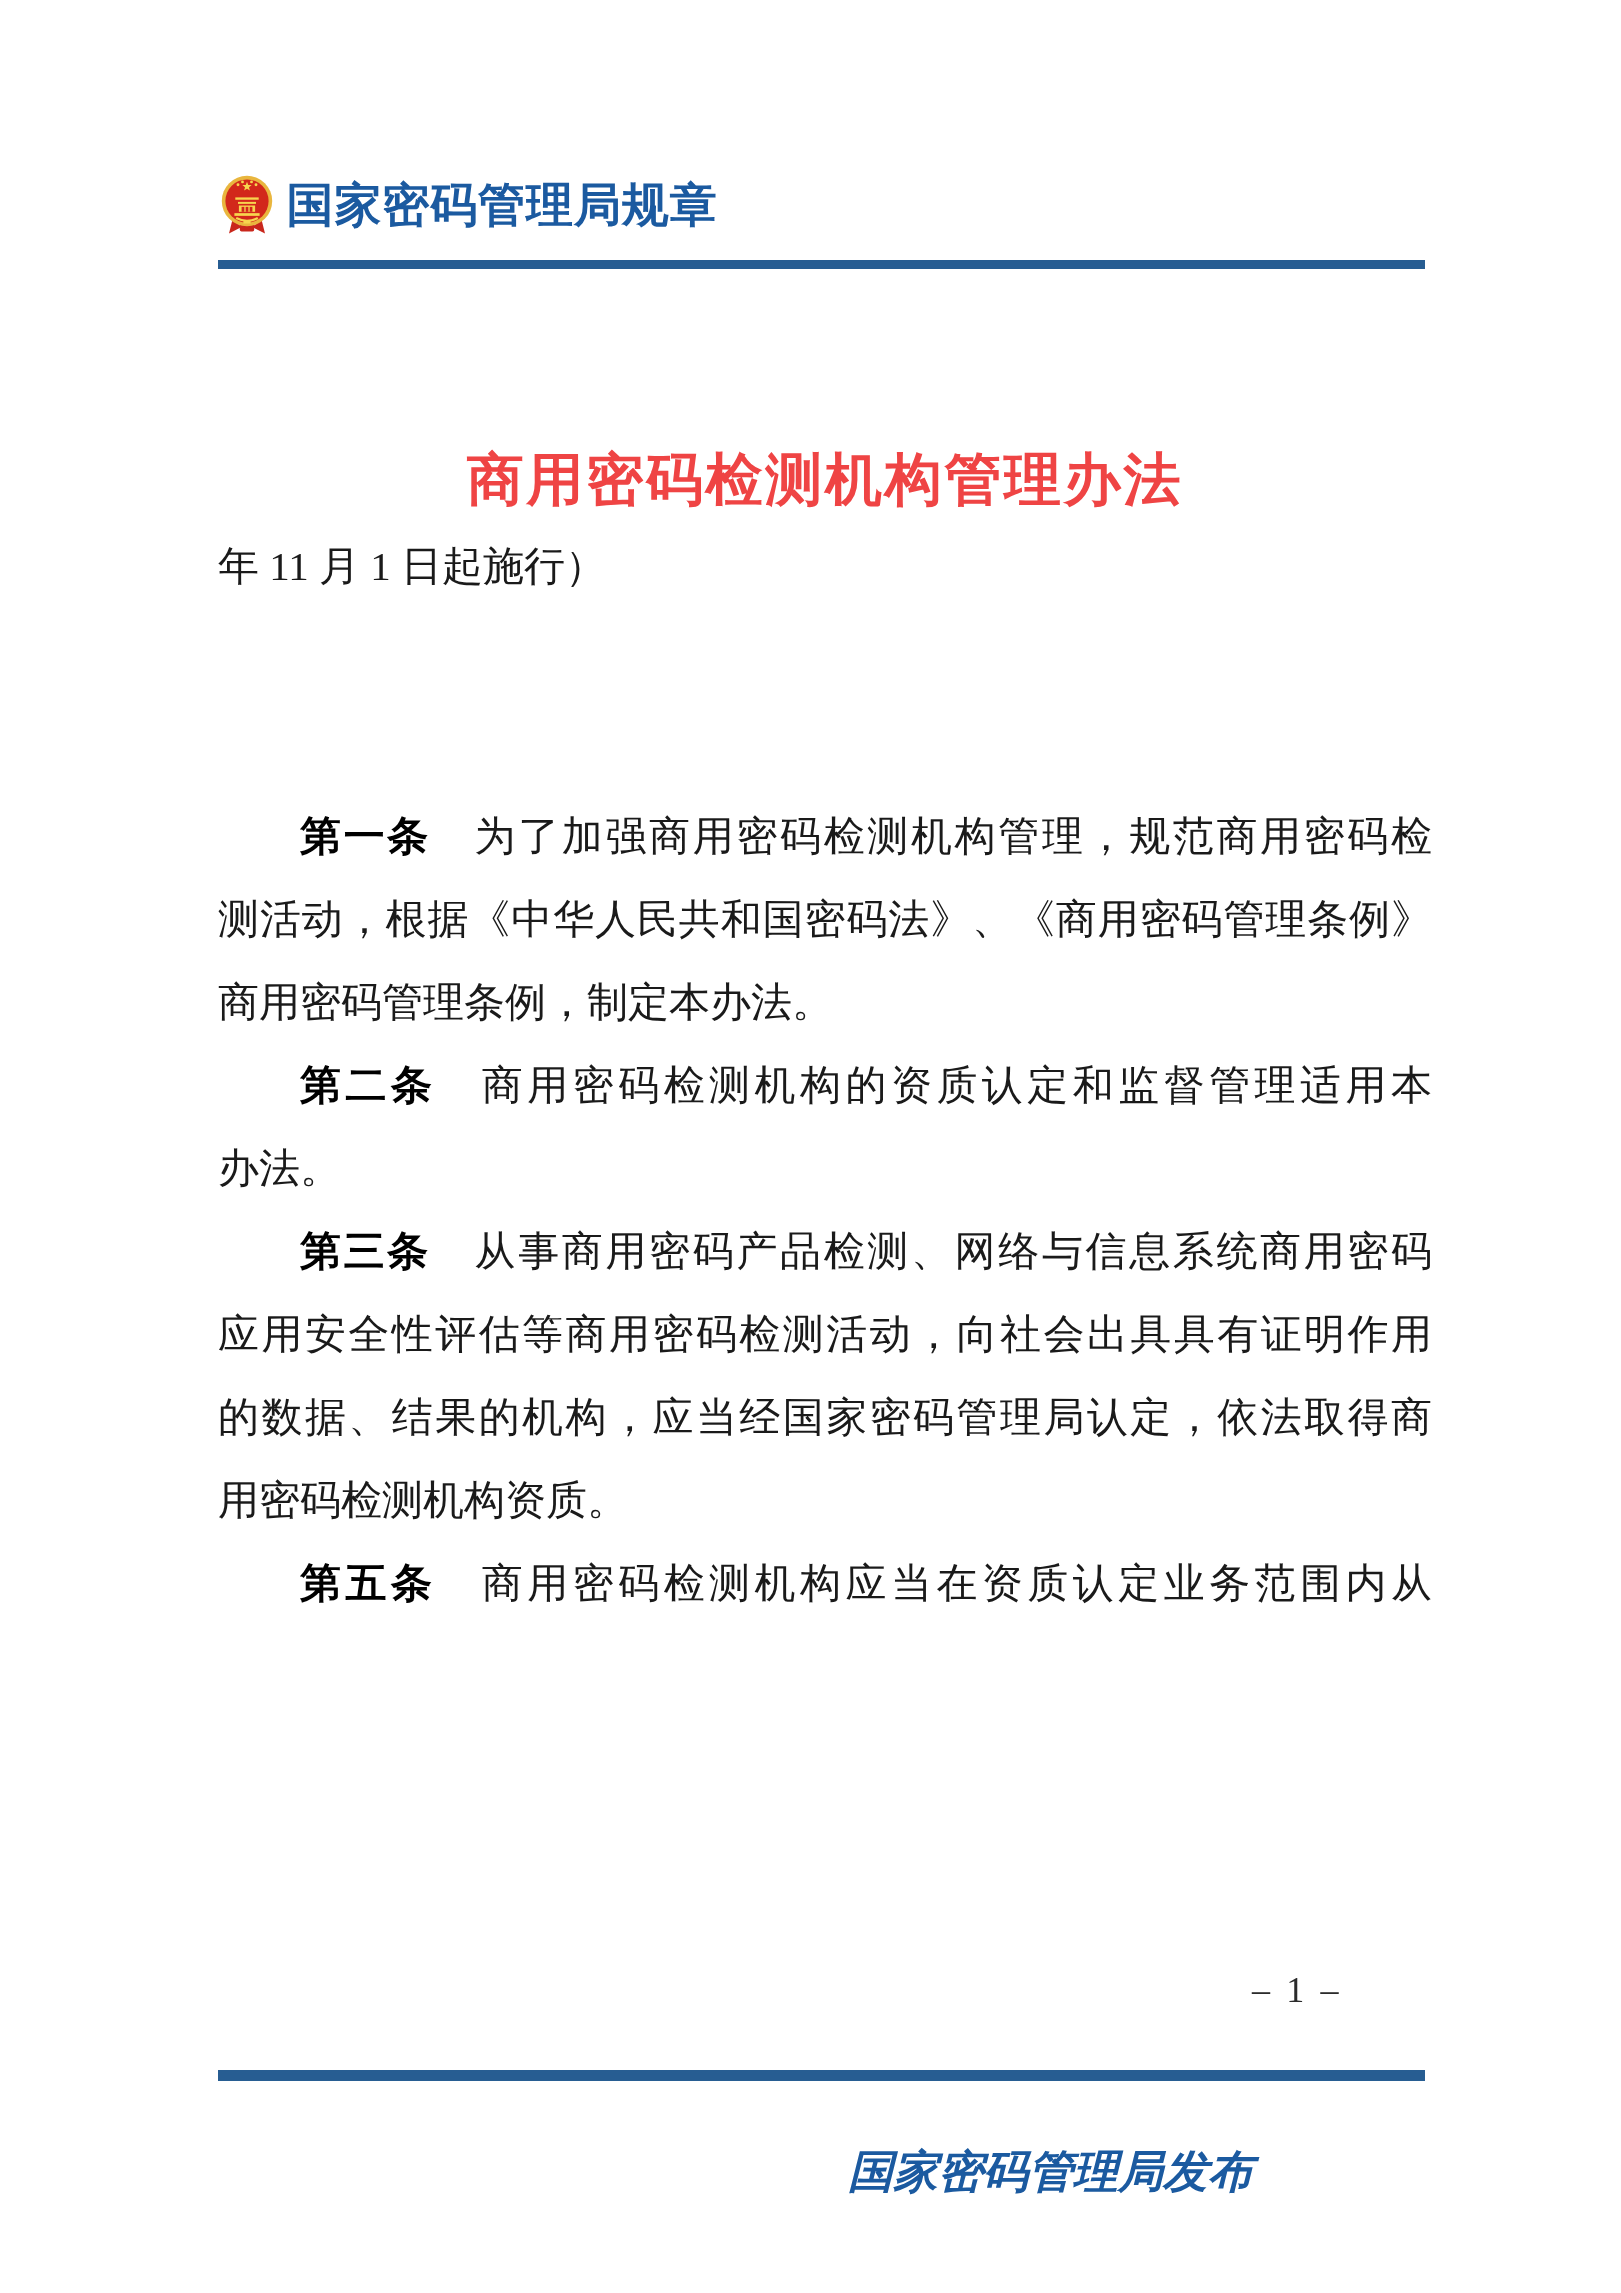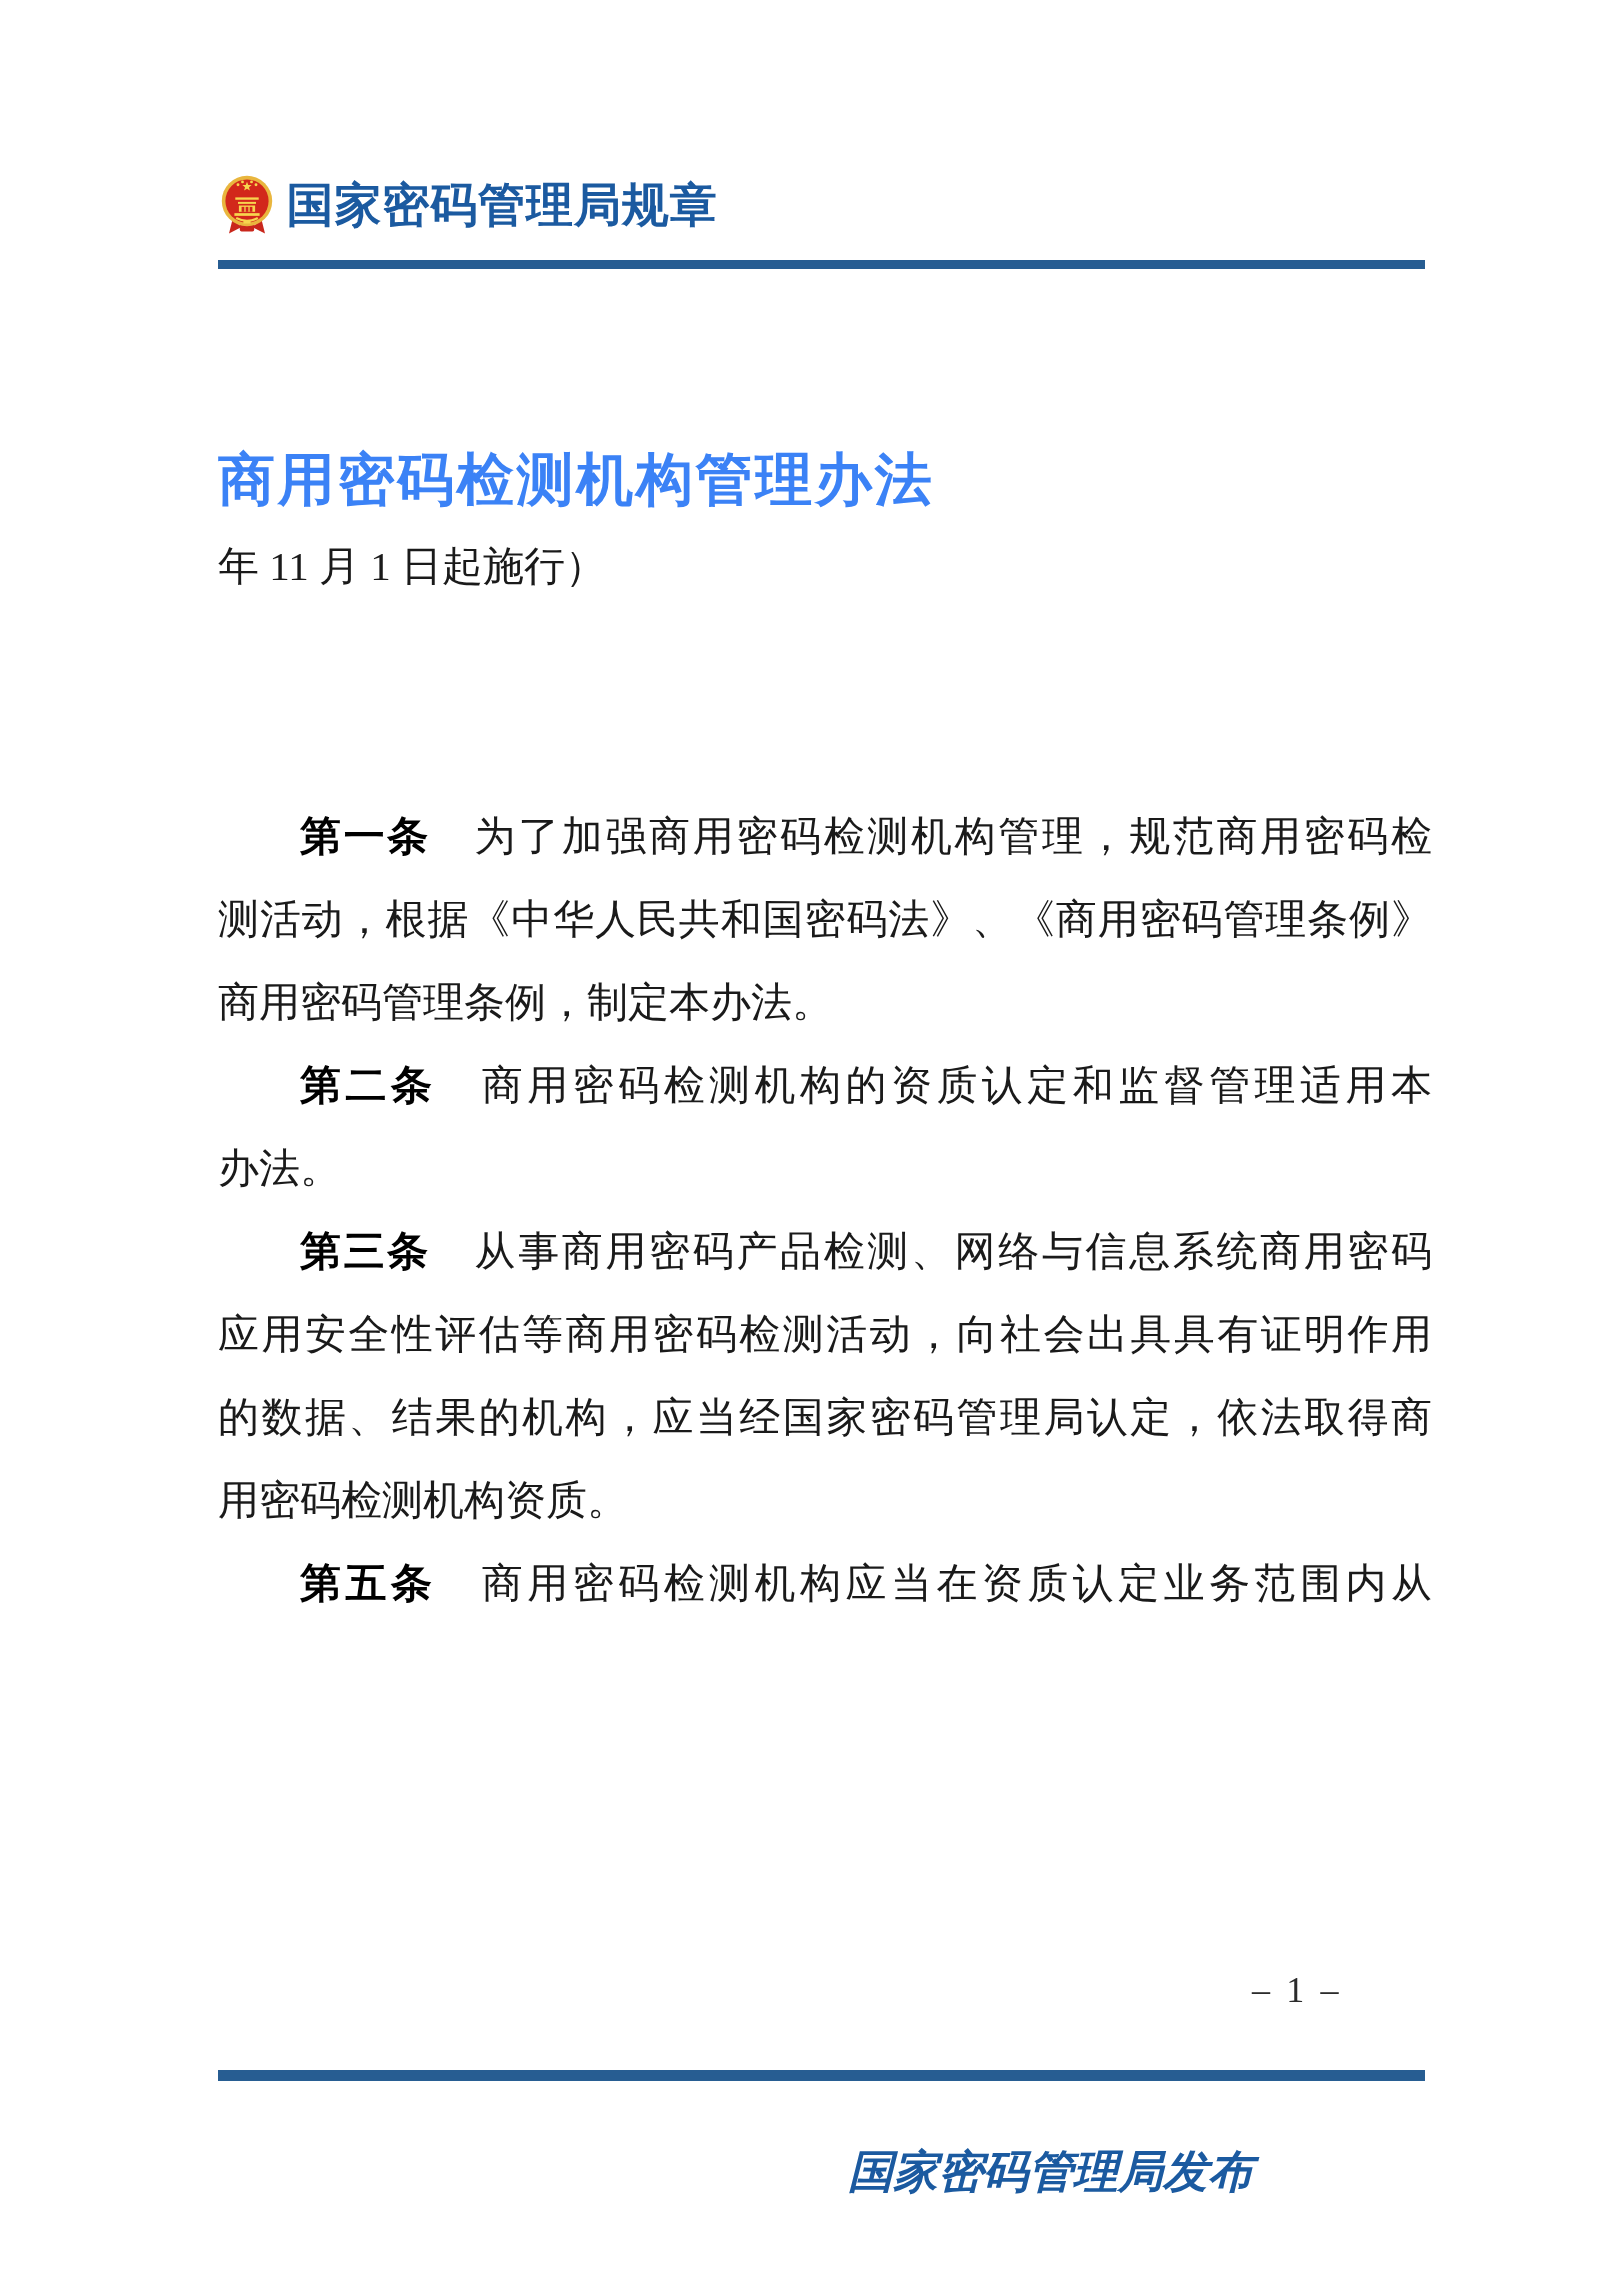--- a/index.html
+++ b/index.html
@@ -36,25 +36,26 @@
     background:var(--rule,#275d92);
   }
   .rule.top{top:260px;height:9px;}
   .rule.bottom{top:2070px;height:10.7px;}
   .doc-title{
     position:absolute;
     left:218px;
     top:444px;
     width:1214px;
     margin:0;
+    text-align:center;
     font-size:57px;
     line-height:72px;
     font-weight:bold;
     letter-spacing:2.7px;
-    color:#3b82f6;
+    color:#ef4444;
   }
   .promulgation{
     position:absolute;
     left:218px;
     top:525px;
     width:1214px;
   }
   .body-text{
     position:absolute;
     left:218px;

